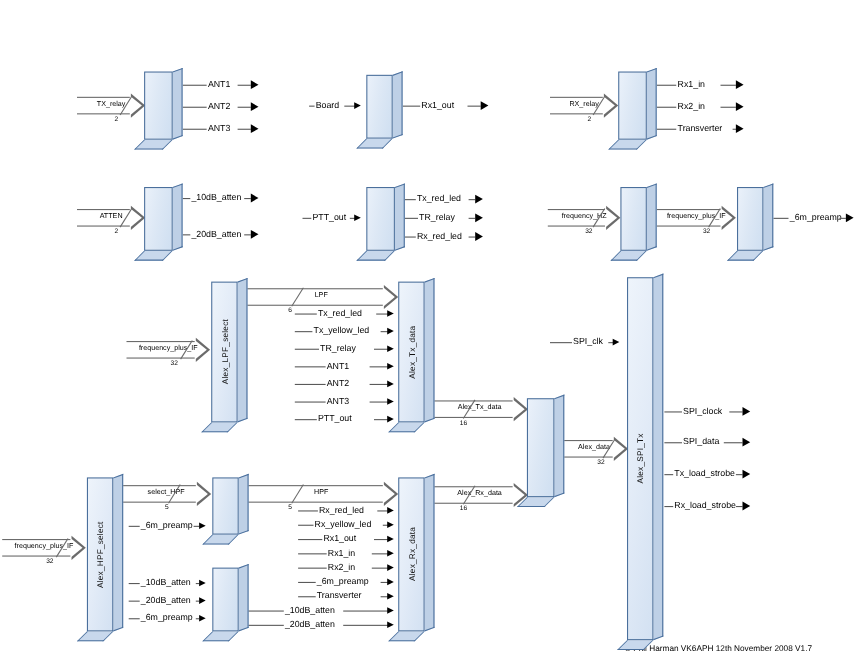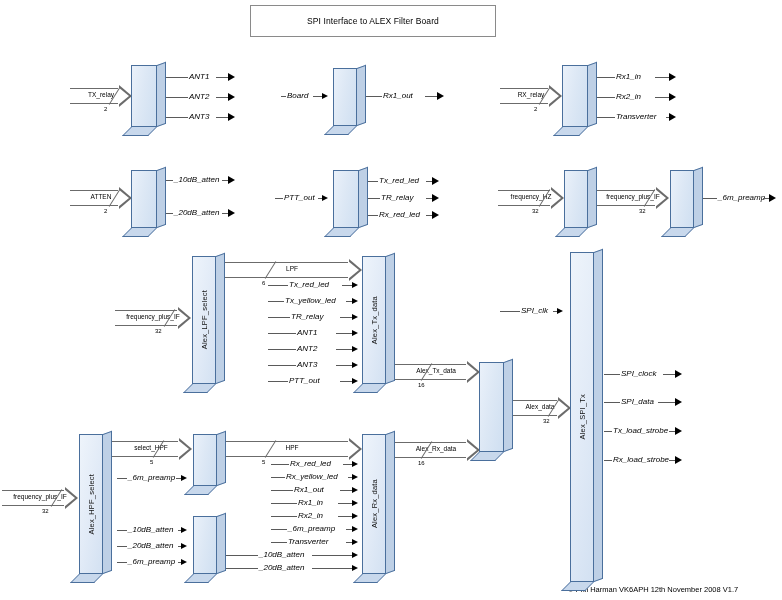--- a/index.html
+++ b/index.html
@@ -32,21 +32,21 @@
 
   
   .wire{position:absolute;background:#5a5a5a;height:1px;}
   .arrowhead{position:absolute;width:0;height:0;
     border-top:4px solid transparent;border-bottom:4px solid transparent;
     border-left:7px solid #000;}
   .arrowhead.sm{border-top-width:3.5px;border-bottom-width:3.5px;border-left-width:6px;}
 
   
   .lbl{position:absolute;font-size:8px;color:#000;white-space:nowrap;
-    background:#fff;padding:0 1px;line-height:9px;font-style:italic;}
+    background:#fff;padding:0 1px;line-height:9px;}
 
   
   .bus{position:absolute;height:16px;}
   .bus .body{position:absolute;left:0;top:0;height:16px;
     border-top:1px solid #6b6b6b;border-bottom:1px solid #6b6b6b;
     background:#ffffff;box-sizing:border-box;}
   .bus .tip{position:absolute;top:-3px;width:0;height:0;
     border-top:11px solid transparent;border-bottom:11px solid transparent;
     border-left:13px solid #6b6b6b;}
   .bus .tip::after{content:"";position:absolute;left:-14px;top:-9px;width:0;height:0;
@@ -58,23 +58,20 @@
     transform:rotate(32deg);}
   .bus .bw{position:absolute;font-size:6px;color:#000;}
 
   .credit{position:absolute;font-size:7.5px;color:#000;white-space:nowrap;}
 </style>
 </head>
 <body>
 
 <div id="stage">
 
-  <div class="title-box" style="left:250px;top:5px;width:244px;height:30px;">
-    <span>SPI Interface to ALEX Filter Board</span>
-  </div>
 
   <div class="bus" style="left:70px;top:88px;width:62px;">
     <div class="body" style="width:49px;"></div>
     <div class="tip" style="left:49px;"></div>
     <div class="btext">TX_relay</div>
     <div class="slash" style="left:44px;top:-2px;"></div>
     <div class="bw" style="left:34px;top:18px;">2</div>
   </div>
   <div class="blk" style="left:131px;top:65px;width:26px;height:62px;">
     <div class="bottom"></div>

